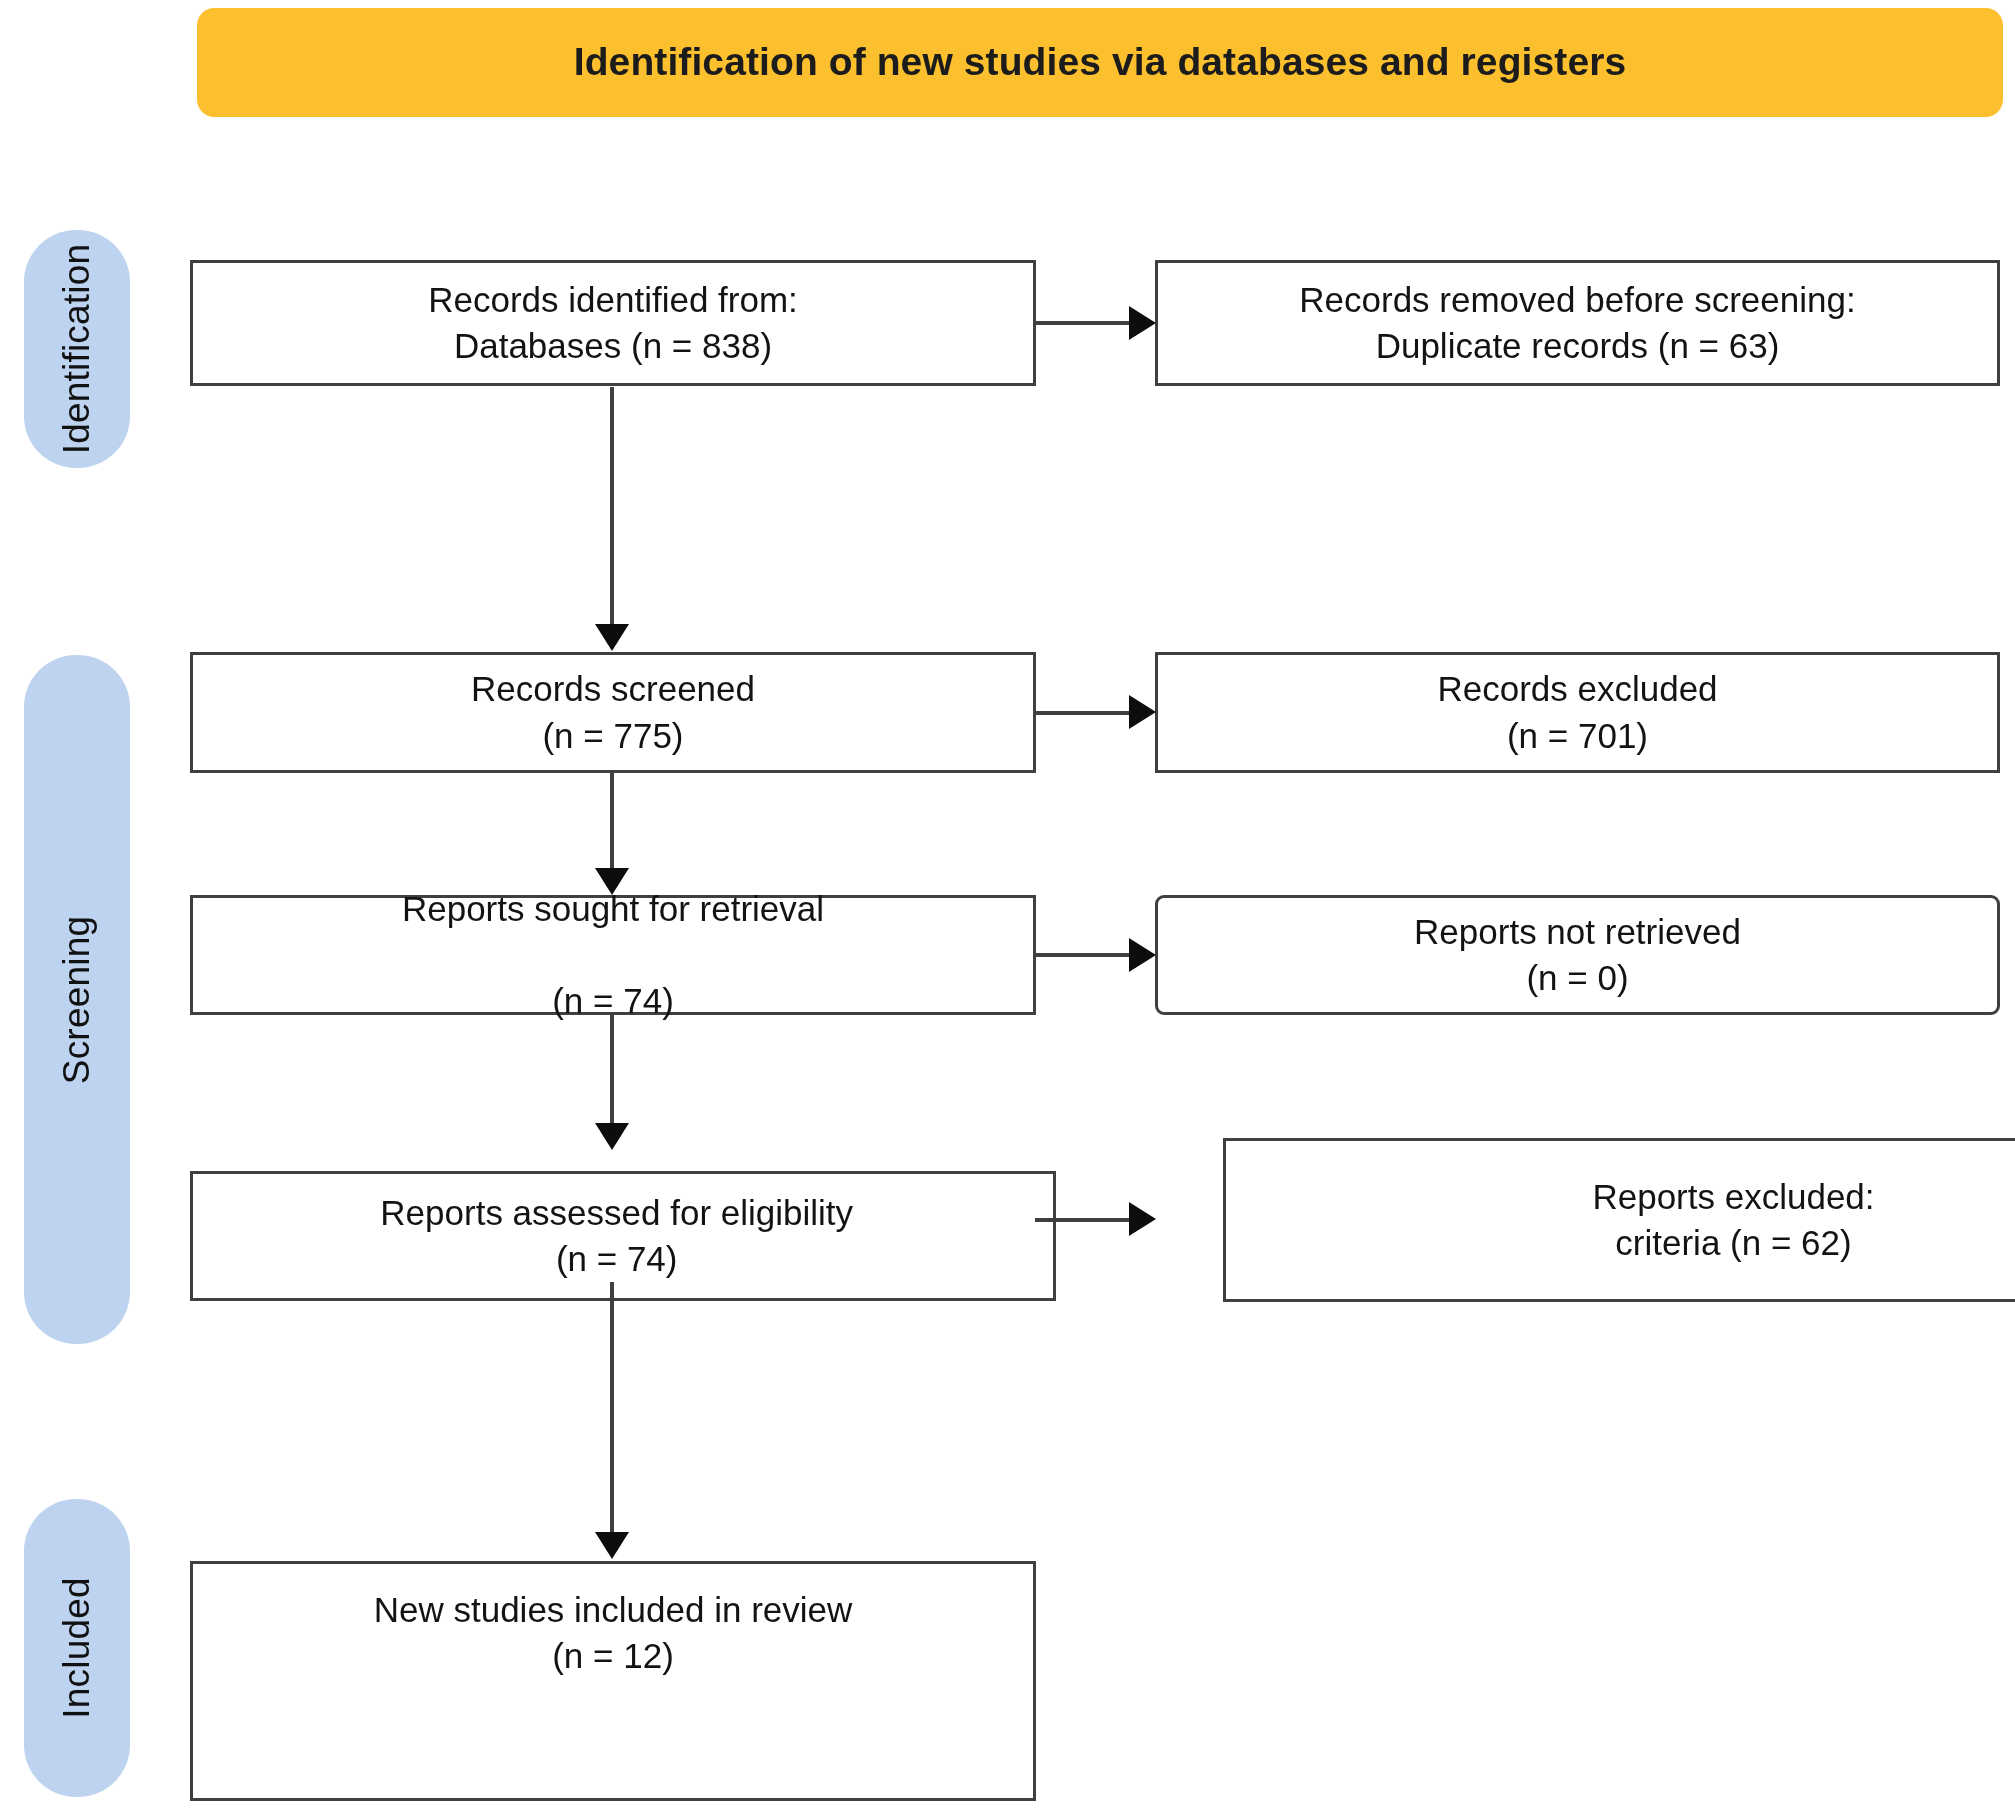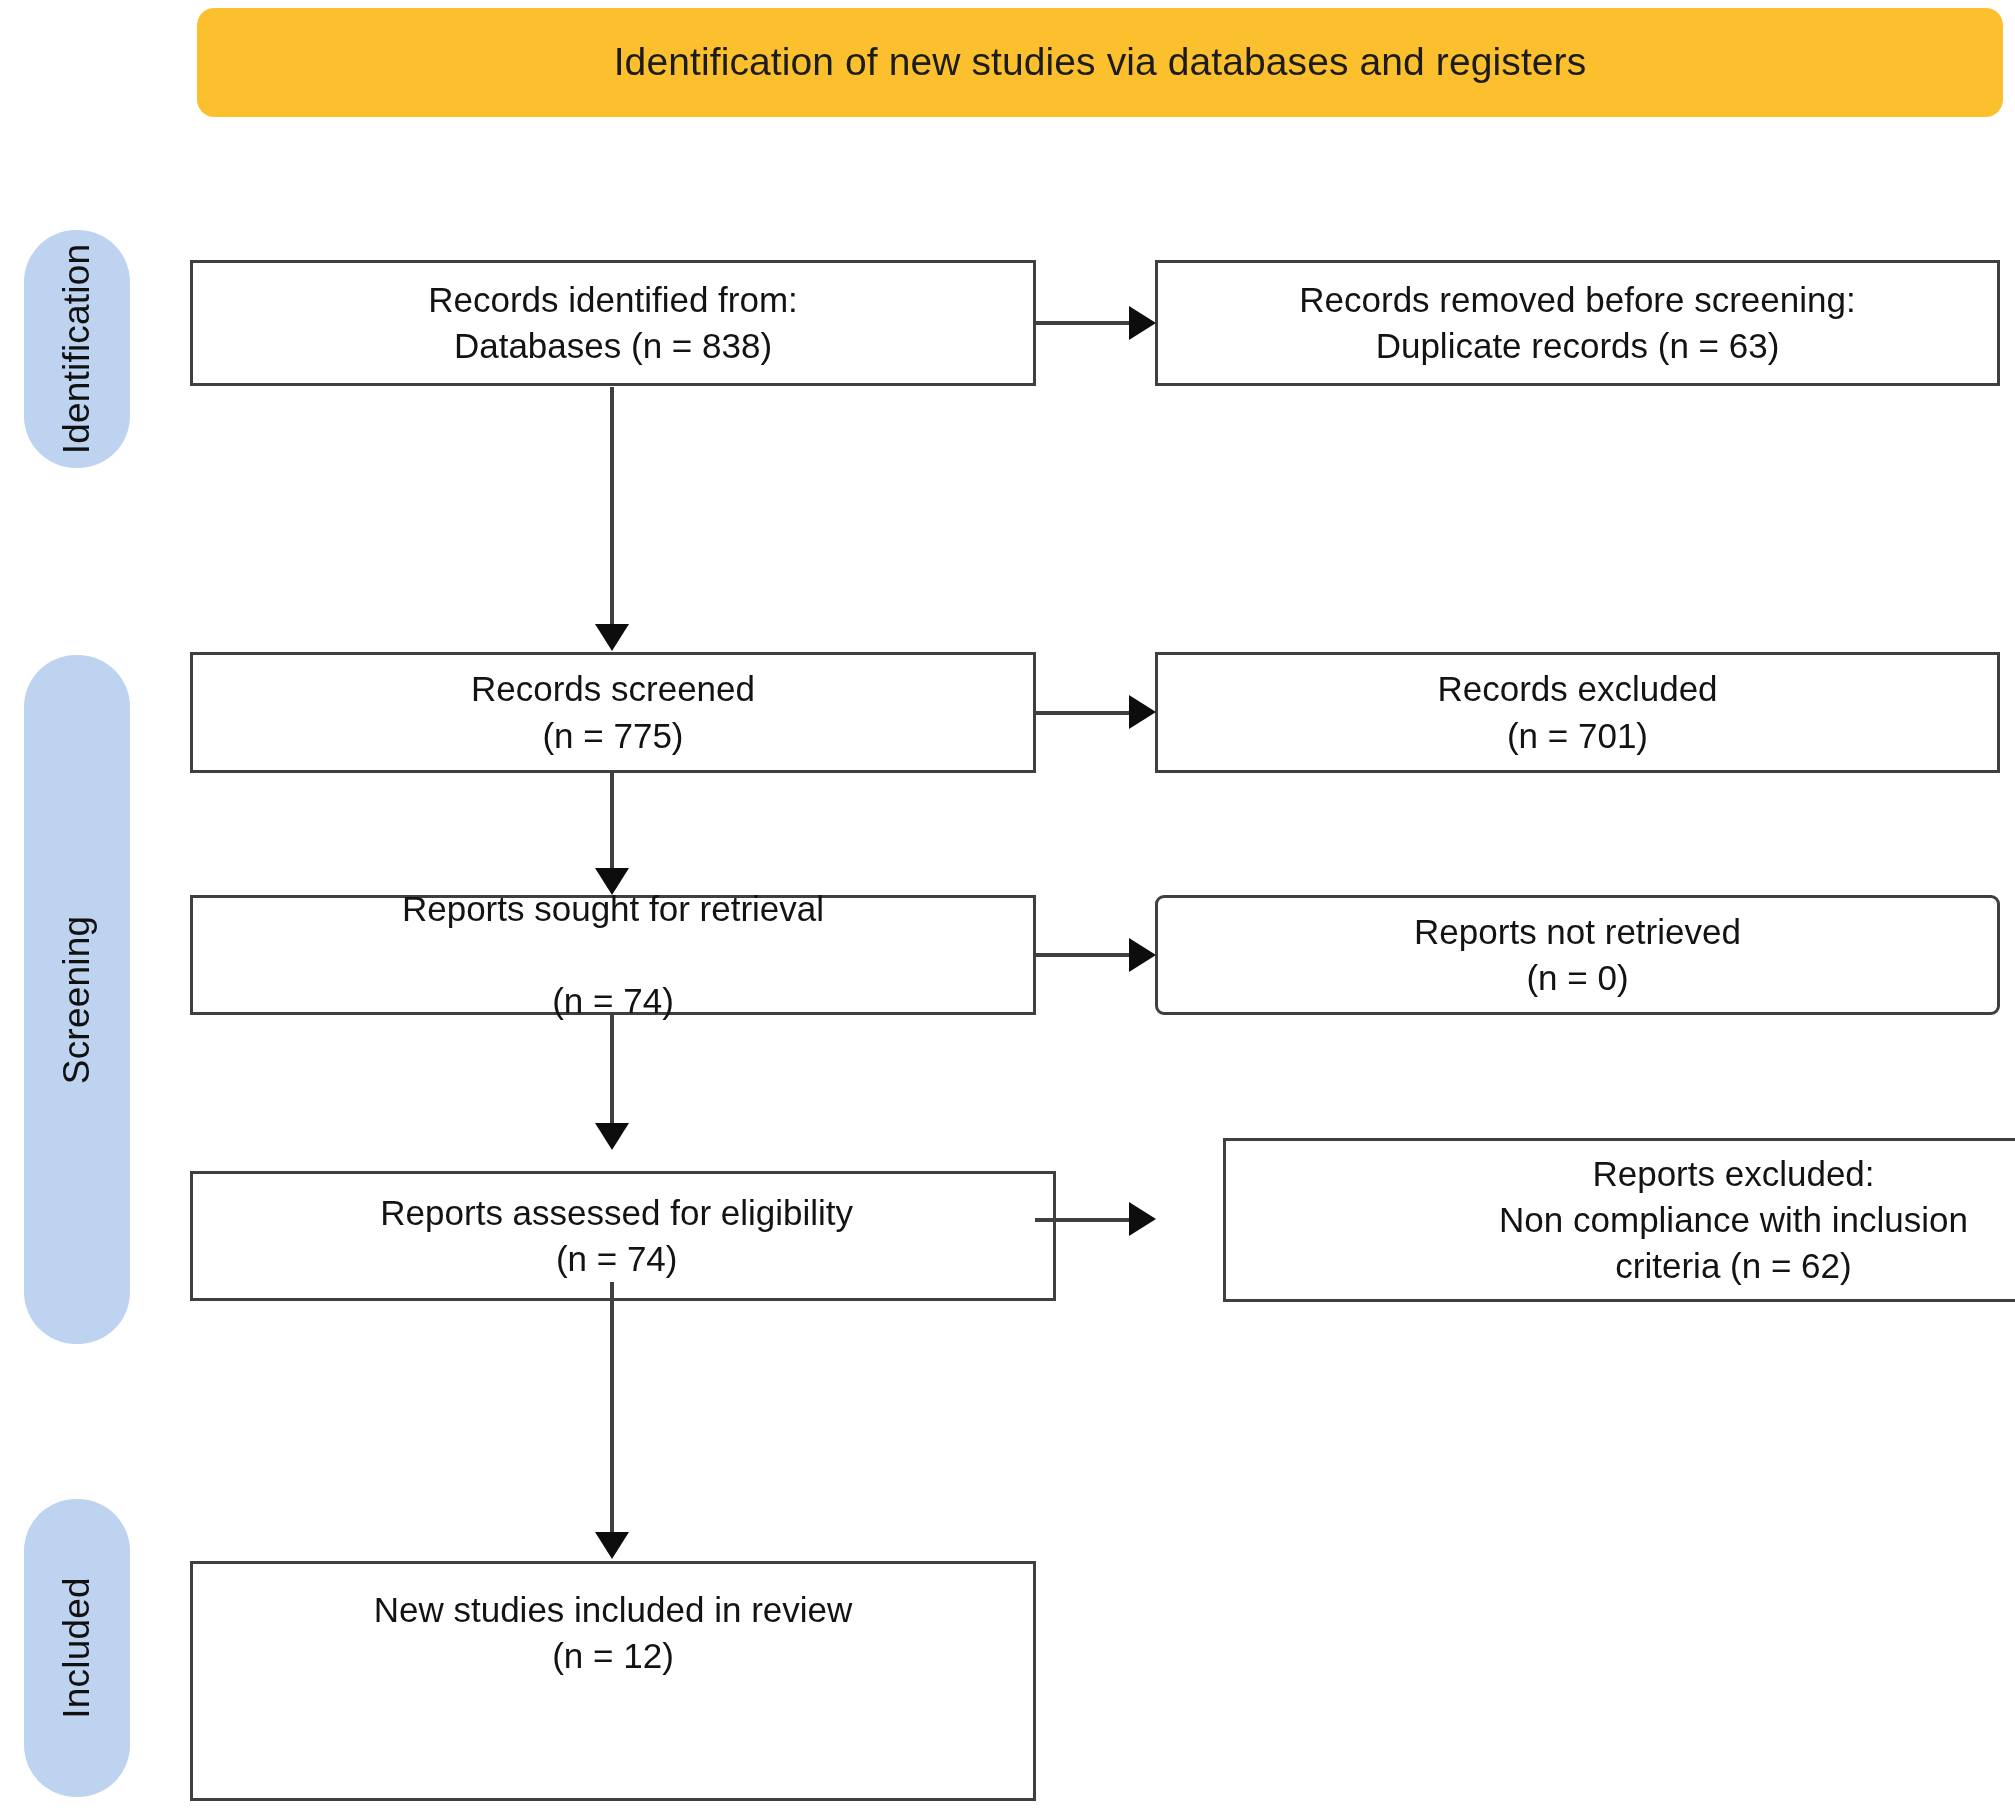--- a/index.html
+++ b/index.html
@@ -33,20 +33,21 @@
     align-items: center;
     justify-content: center;
     box-sizing: border-box;
   }
   .banner-text {
     font-size: 39px;
     color: #1c1c1c;
     letter-spacing: 0.1px;
     line-height: 1.1;
     white-space: nowrap;
+    font-weight: bold;
   }
 
   
   .stage-pill {
     position: absolute;
     left: 24px;
     width: 106px;
     background: #bdd3ef;
     border-radius: 52px;
     box-sizing: border-box;
@@ -180,21 +181,20 @@
   <div class="conn conn-v" style="left:610px; top:1015px; height:110px;"></div>
   <div class="arrow-down" style="left:595px; top:1123px;"></div>
 
   <div class="box" style="left:190px; top:1171px; width:866px; height:130px;padding-left:6px;">
     <div class="box-line">Reports assessed for eligibility</div>
     <div class="box-line">(n = 74)</div>
   </div>
 
   <div class="box" style="left:1223px; top:1138px; width:1021px; height:164px;">
     <div class="box-line">Reports excluded:</div>
-    <div class="box-line">Non compliance with inclusion</div>
     <div class="box-line">criteria (n = 62)</div>
   </div>
 
   <div class="conn conn-h" style="left:1035px; top:1218px; width:94px;"></div>
   <div class="arrow-right" style="left:1129px; top:1202px;"></div>
 
   <div class="conn conn-v" style="left:610px; top:1282px; height:252px;"></div>
   <div class="arrow-down" style="left:595px; top:1532px;"></div>
 
   <div class="box top-align" style="left:190px; top:1561px; width:846px; height:240px;">

